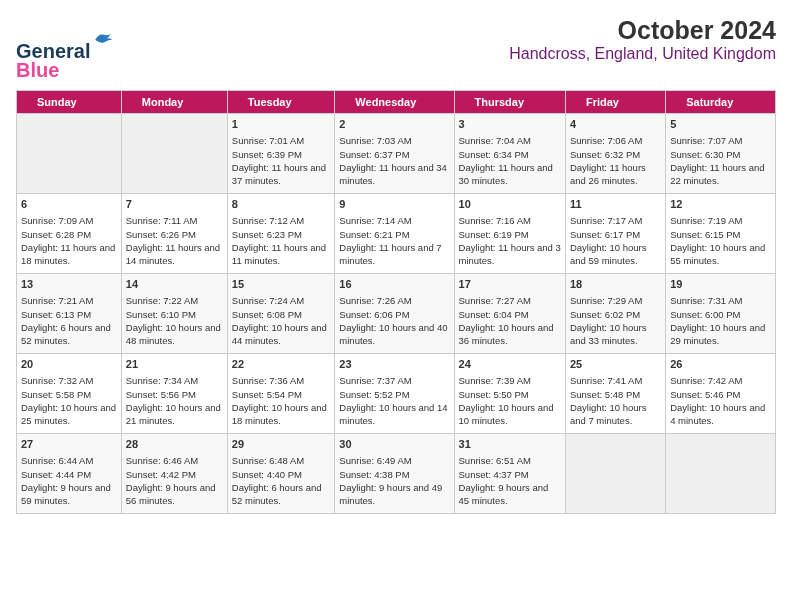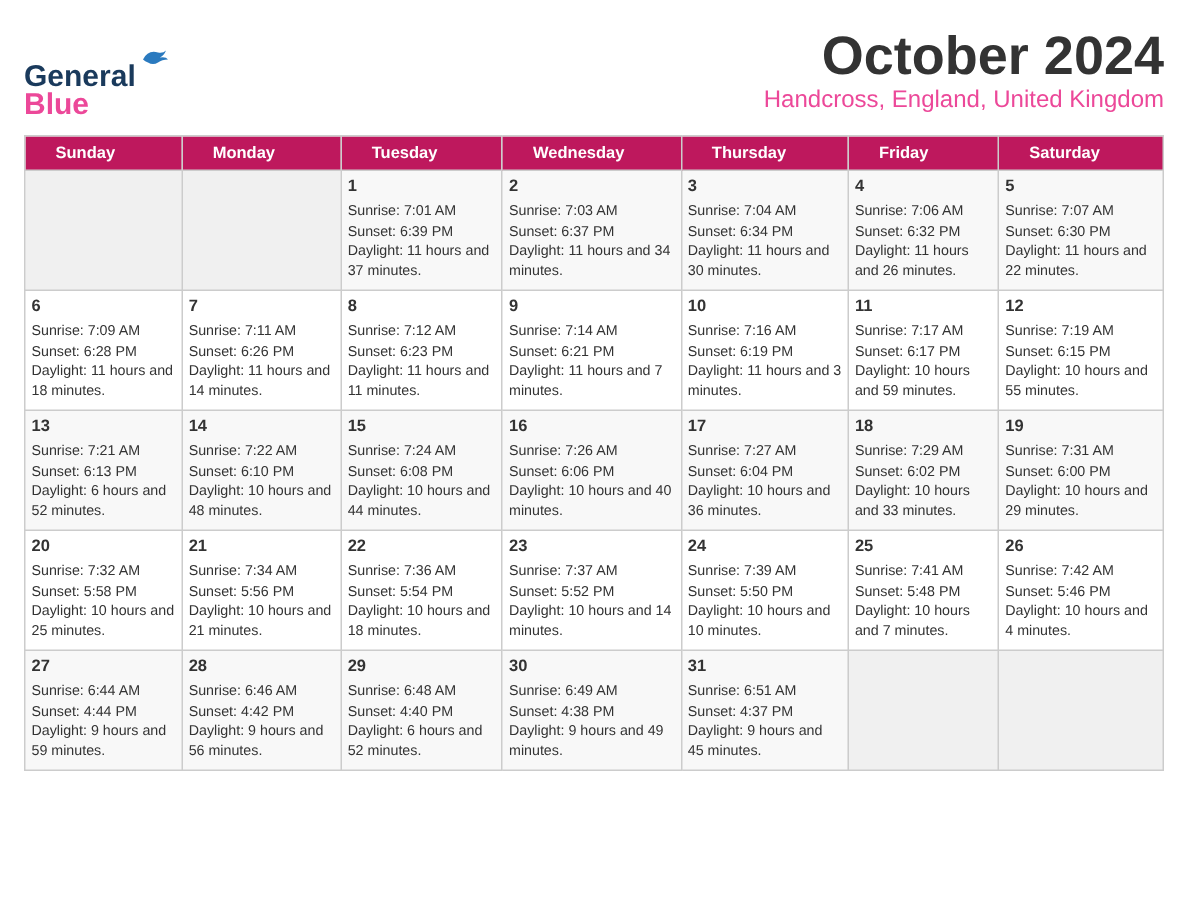--- a/index.html
+++ b/index.html
@@ -27,27 +27,27 @@
       gap: 2px;
     }
     .logo-bird {
       width: 20px;
       height: 20px;
     }
     .title-section {
       text-align: right;
     }
     .month-title {
-      font-size: 36px;
+      font-size: 25px;
       font-weight: bold;
       color: #333;
     }
     .location {
       font-size: 16px;
-      color: #ec4899;
+      color: #701a75;
     }
     table {
       width: 100%;
       border-collapse: collapse;
       font-size: 10px;
     }
     thead tr th {
       background: #be185d;
       color: #fff;
       padding: 5px 20px;

